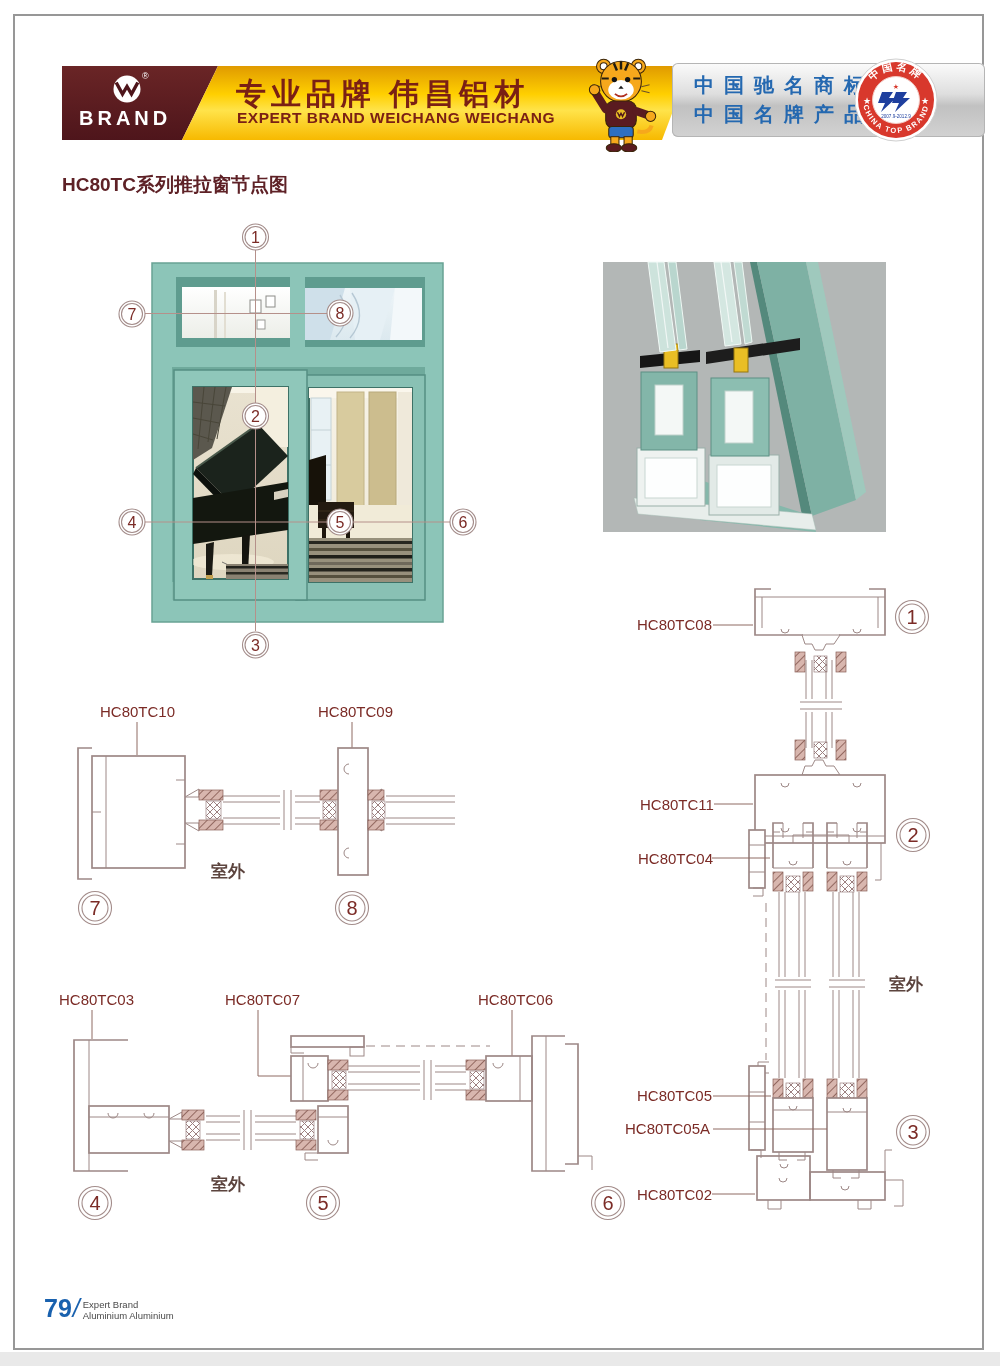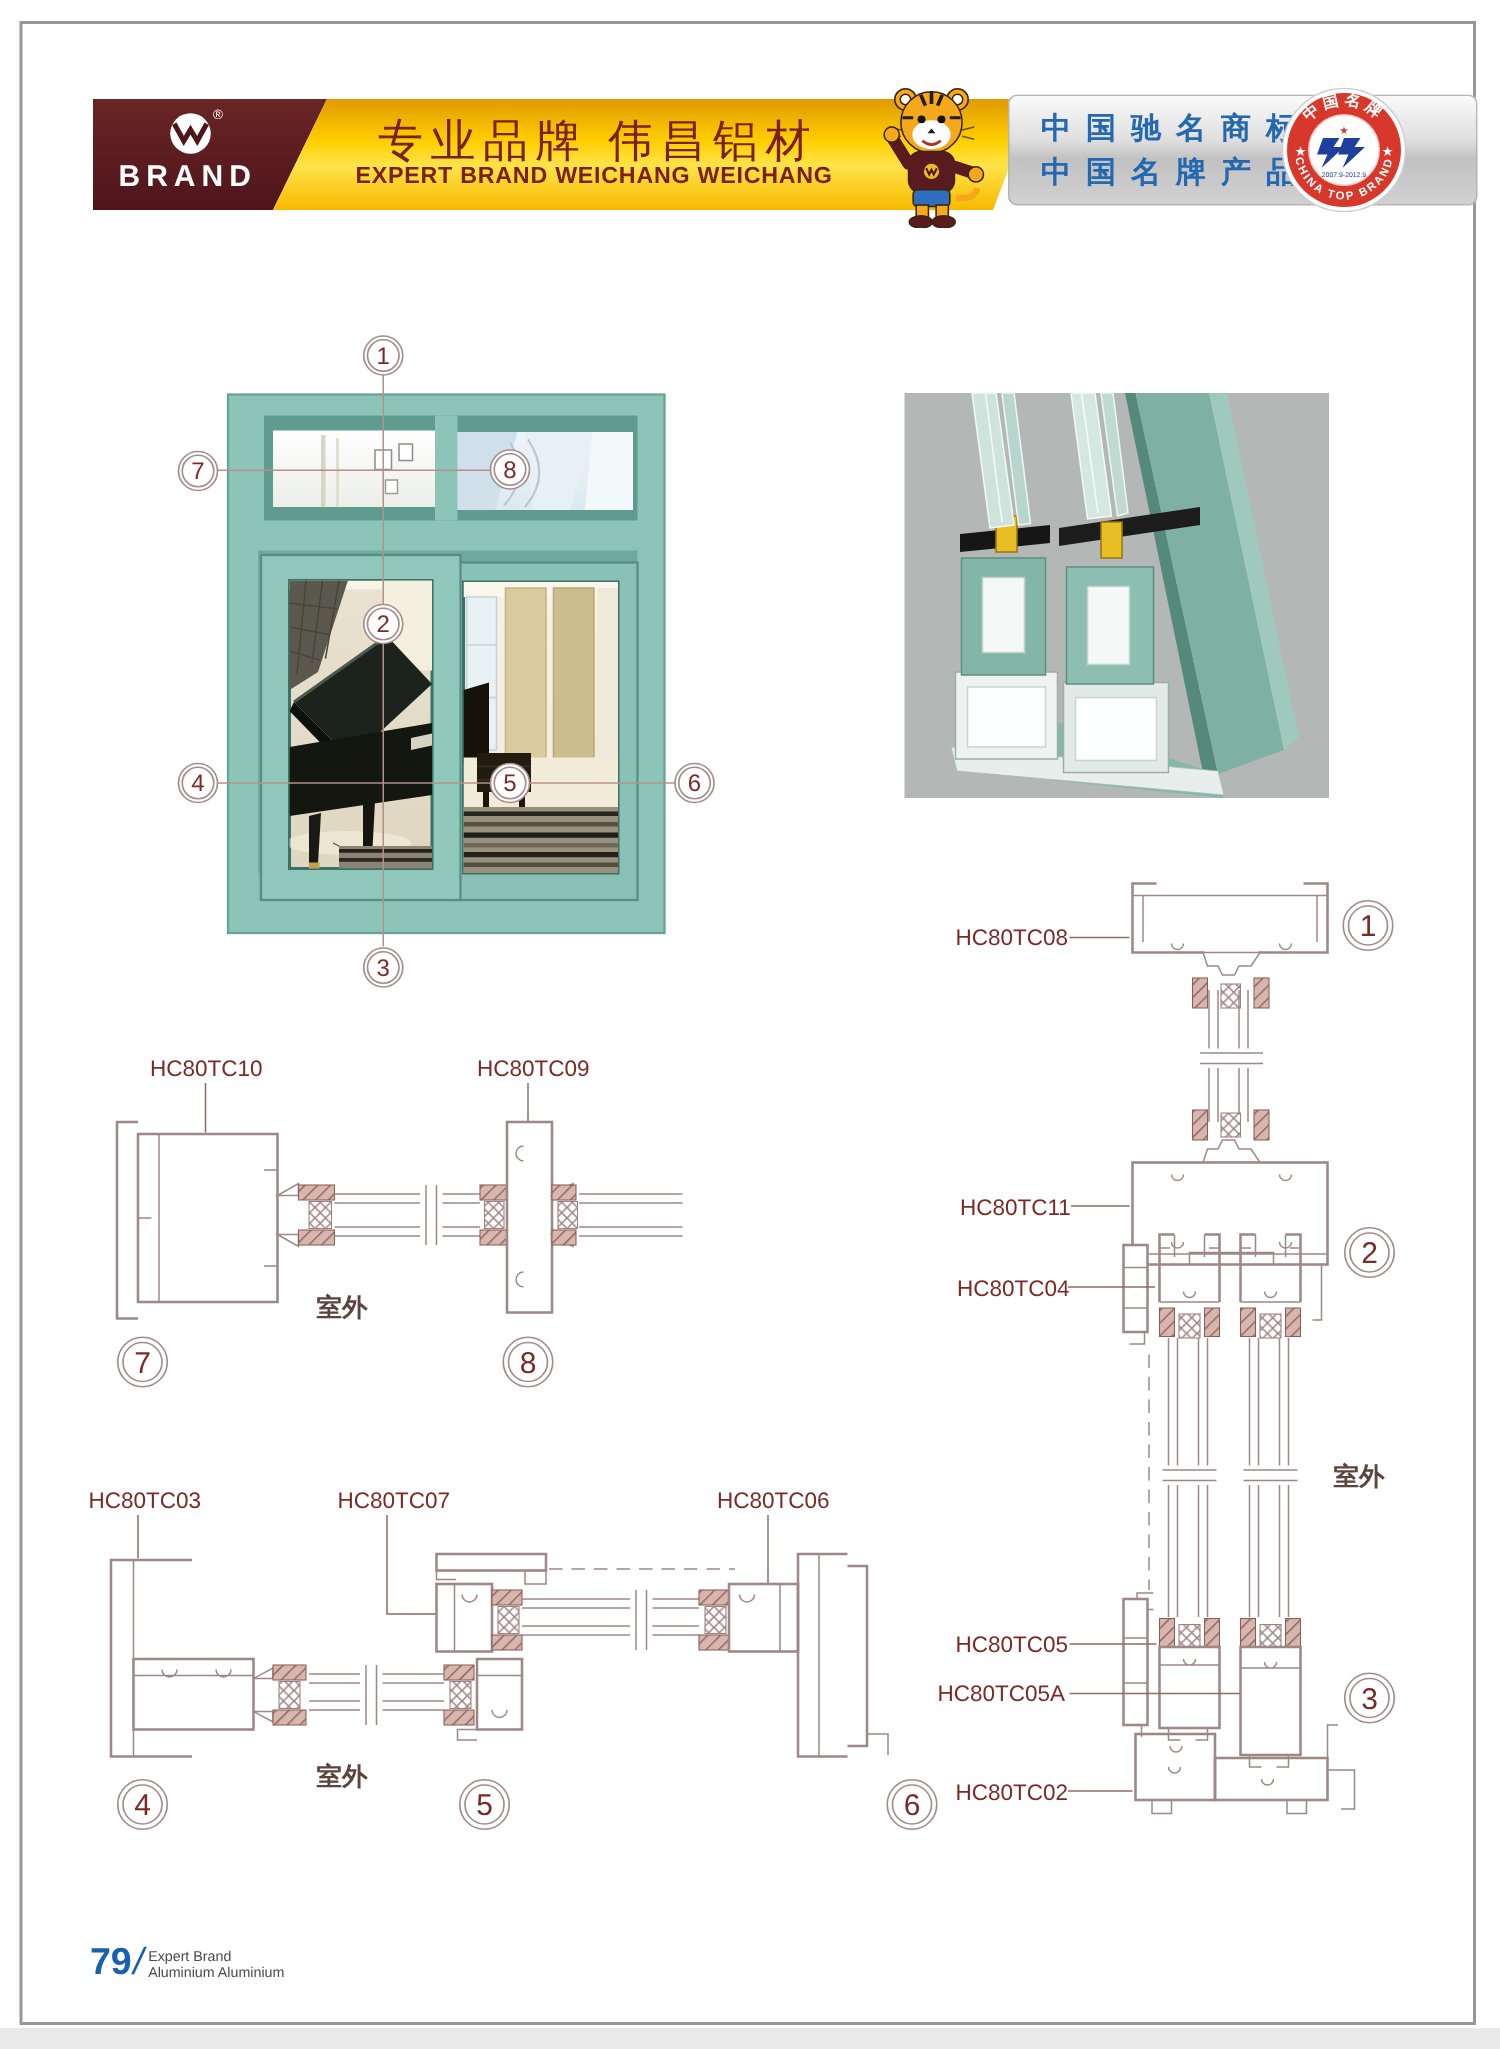--- a/index.html
+++ b/index.html
@@ -9,42 +9,42 @@
          border:2px solid #979797;box-sizing:border-box;pointer-events:none;}
   #bottom-strip{position:absolute;left:0;top:1352px;width:1000px;height:14px;background:#e9e9e9;}
 
   
   .maroon-block{position:absolute;left:62px;top:66px;width:160px;height:74px;
      background:linear-gradient(180deg,#6a2526,#4e151b);
      clip-path:polygon(0 0,156px 0,120px 100%,0 100%);}
   .gold-band{position:absolute;left:182px;top:66px;width:508px;height:74px;
      background:linear-gradient(180deg,#e09a00 0%,#ffcf00 38%,#ffe34a 60%,#f7b900 100%);
      clip-path:polygon(36px 0,508px 0,480px 100%,0 100%);}
-  .slogan-cn{position:absolute;left:252px;top:74px;width:420px;font-weight:normal;font-size:30px;
+  .slogan-cn{position:absolute;left:236px;top:74px;width:420px;font-weight:bold;font-size:30px;
      letter-spacing:5px;color:#7a2014;white-space:nowrap;}
   .slogan-en{position:absolute;left:237px;top:109px;font-weight:bold;font-size:15.5px;
      letter-spacing:.5px;color:#7a2014;white-space:nowrap;}
   .brand-logo{position:absolute;left:111px;top:74px;}
   .brand-reg{position:absolute;left:142px;top:71px;color:#fff;font-size:9px;}
   .brand-name{position:absolute;left:79px;top:107px;color:#fff;font-weight:bold;font-size:20px;letter-spacing:4px;}
   .honors-bar{position:absolute;left:672px;top:63px;width:313px;height:74px;border-radius:6px;
      background:linear-gradient(180deg,#fbfbfb 0%,#dedede 42%,#c1c1c1 58%,#d2d2d2 100%);
      box-shadow:inset 0 0 0 1px #b5b5b5;}
   .honor-line{position:absolute;left:694px;color:#2468b0;font-weight:bold;font-size:20px;
      letter-spacing:10px;white-space:nowrap;}
   .honor-1{top:72px;} .honor-2{top:101px;}
   .badge-wrap{position:absolute;left:854px;top:58px;}
   .tiger-wrap{position:absolute;left:570px;top:50px;}
 
   .page-title{position:absolute;left:62px;top:172px;font-weight:bold;font-size:19px;color:#5e2126;}
 
   .art{position:absolute;left:0;top:0;}
 
   
-  .footer{position:absolute;left:60px;top:1296px;display:flex;align-items:flex-end;}
+  .footer{position:absolute;left:44px;top:1296px;display:flex;align-items:flex-end;}
   .pg-num{color:#1961ae;font-weight:bold;font-size:25px;line-height:25px;}
   .pg-slash{color:#1961ae;font-size:25px;line-height:25px;font-style:italic;margin:0 3px 0 1px;}
   .pg-text{font-size:9.5px;color:#4a4a4a;line-height:11px;padding-top:3px;}
 </style>
 </head>
 <body>
 
 <div id="page">
   <div id="frame"></div>
   <div id="bottom-strip"></div>
@@ -117,20 +117,21 @@
       <text x="67" y="46" font-size="9" fill="#ffffff">★</text>
       <text x="42" y="31" font-size="7" text-anchor="middle" fill="#d8382c">★</text>
       <g>
         <path d="M28,34 h11 l-4,6 h7 L27,54 l4,-9 h-7 z" fill="#1e3f9e"></path>
         <path d="M42,34 h11 l-4,6 h7 L41,54 l4,-9 h-7 z" fill="#1e3f9e"></path>
       </g>
       <text x="42" y="60" font-size="4.6" text-anchor="middle" fill="#1e3f9e">2007.9-2012.9</text>
     </svg>
   </div>
 
+  <div class="page-title">HC80TC系列推拉窗节点图</div>
 
   <svg class="art" width="1000" height="1366" viewBox="0 0 1000 1366">
     <style>
       .p{fill:none;stroke:#9d8886;stroke-width:1.7;}
       .q{fill:none;stroke:#9d8886;stroke-width:1;}
       .w{fill:#fff;stroke:#9d8886;stroke-width:1.7;}
       .wq{fill:#fff;stroke:#9d8886;stroke-width:1;}
       .hz{fill:url(#hz);stroke:#8a5f57;stroke-width:.7;}
       .xz{fill:url(#xz);stroke:#9c8080;stroke-width:.7;}
       .lead{stroke:#8f6b63;stroke-width:1;fill:none;}

